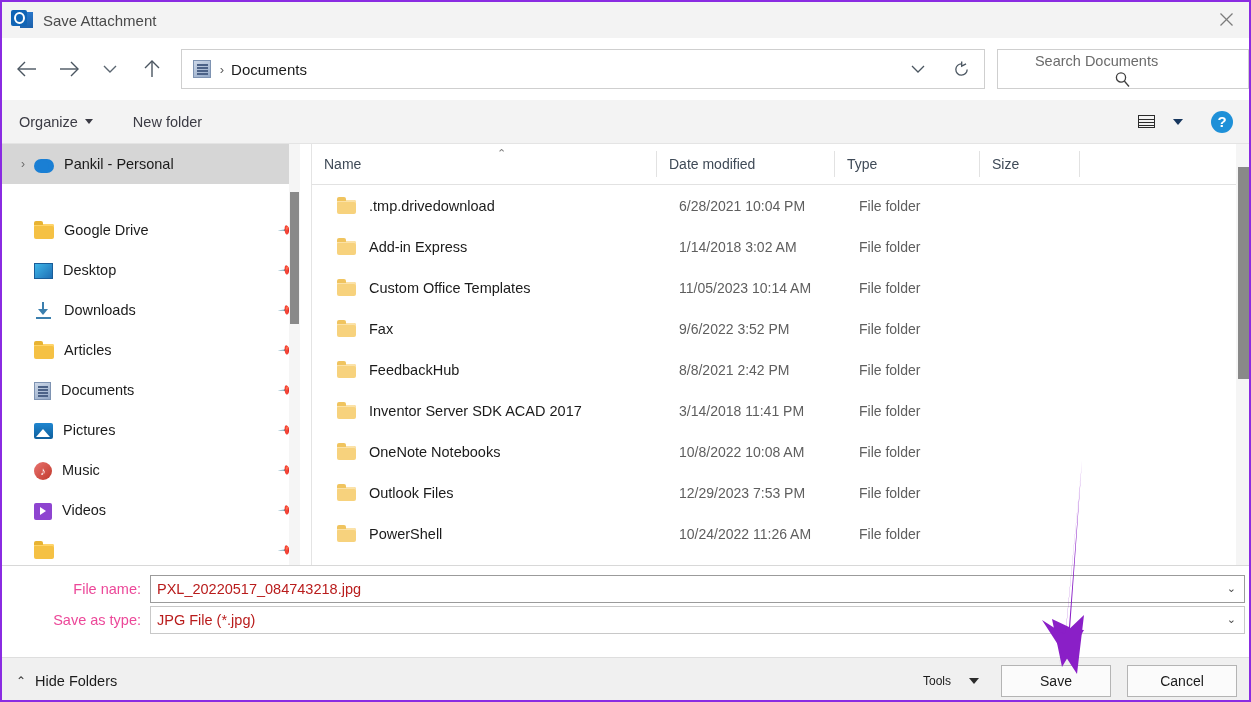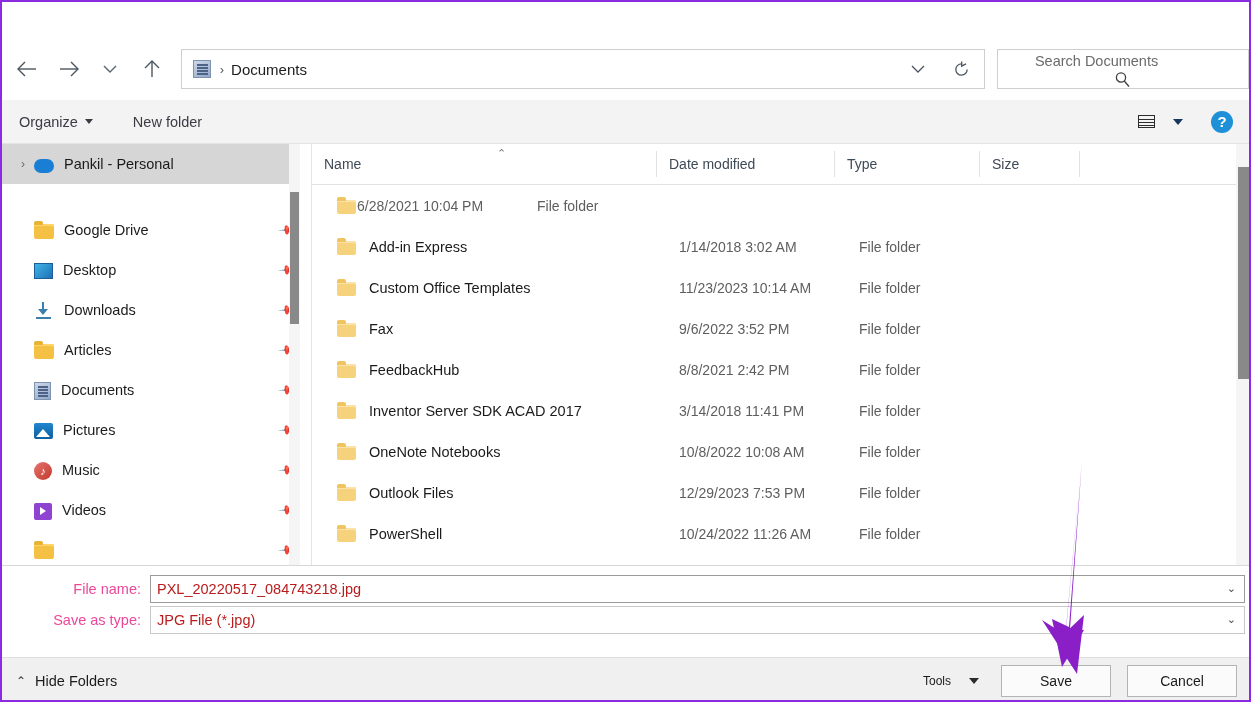--- a/index.html
+++ b/index.html
@@ -439,20 +439,33 @@
     position: absolute; left: 1020px; top: 450px;
     width: 120px; height: 230px;
     pointer-events: none;
   }
 </style>
 </head>
 <body>
 
 <div id="dialog">
 
+  <div class="titlebar">
+    <div class="app-icon">
+      <div class="sheet"></div>
+      <div class="envelope"></div>
+    </div>
+    <div class="titlebar-text">Save Attachment</div>
+    <div class="close-btn">
+      <svg width="13" height="13" viewBox="0 0 13 13">
+        <line x1="0.5" y1="0.5" x2="12.5" y2="12.5" stroke="#7c7c7c" stroke-width="1.3"></line>
+        <line x1="12.5" y1="0.5" x2="0.5" y2="12.5" stroke="#7c7c7c" stroke-width="1.3"></line>
+      </svg>
+    </div>
+  </div>
 
   <div class="navbar">
     <div class="nav-btn first">
       <svg width="22" height="18" viewBox="0 0 22 18">
         <line x1="2" y1="9" x2="20" y2="9" stroke="#4a5560" stroke-width="1.4"></line>
         <polyline points="9,2 2,9 9,16" fill="none" stroke="#4a5560" stroke-width="1.4"></polyline>
       </svg>
     </div>
     <div class="nav-btn">
       <svg width="22" height="18" viewBox="0 0 22 18">
@@ -600,39 +613,40 @@
         <div class="ch type">Type</div>
         <div class="ch size">Size</div>
         <div class="ch extra"></div>
         <div class="sort-caret">⌃</div>
       </div>
 
       <div class="frow">
         <span class="f-ico">
             <span class="fo"></span>
           </span>
+        <span class="f-name">.tmp.drivedownload</span>
         <span class="f-date">6/28/2021 10:04 PM</span>
         <span class="f-type">File folder</span>
         <span class="f-size"></span>
       </div>
       <div class="frow">
         <span class="f-ico">
             <span class="fo"></span>
           </span>
         <span class="f-name">Add-in Express</span>
         <span class="f-date">1/14/2018 3:02 AM</span>
         <span class="f-type">File folder</span>
         <span class="f-size"></span>
       </div>
       <div class="frow">
         <span class="f-ico">
             <span class="fo"></span>
           </span>
         <span class="f-name">Custom Office Templates</span>
-        <span class="f-date">11/23/2023 10:14 AM</span>
+        <span class="f-date">11/05/2023 10:14 AM</span>
         <span class="f-type">File folder</span>
         <span class="f-size"></span>
       </div>
       <div class="frow">
         <span class="f-ico">
             <span class="fo"></span>
           </span>
         <span class="f-name">Fax</span>
         <span class="f-date">9/6/2022 3:52 PM</span>
         <span class="f-type">File folder</span>

